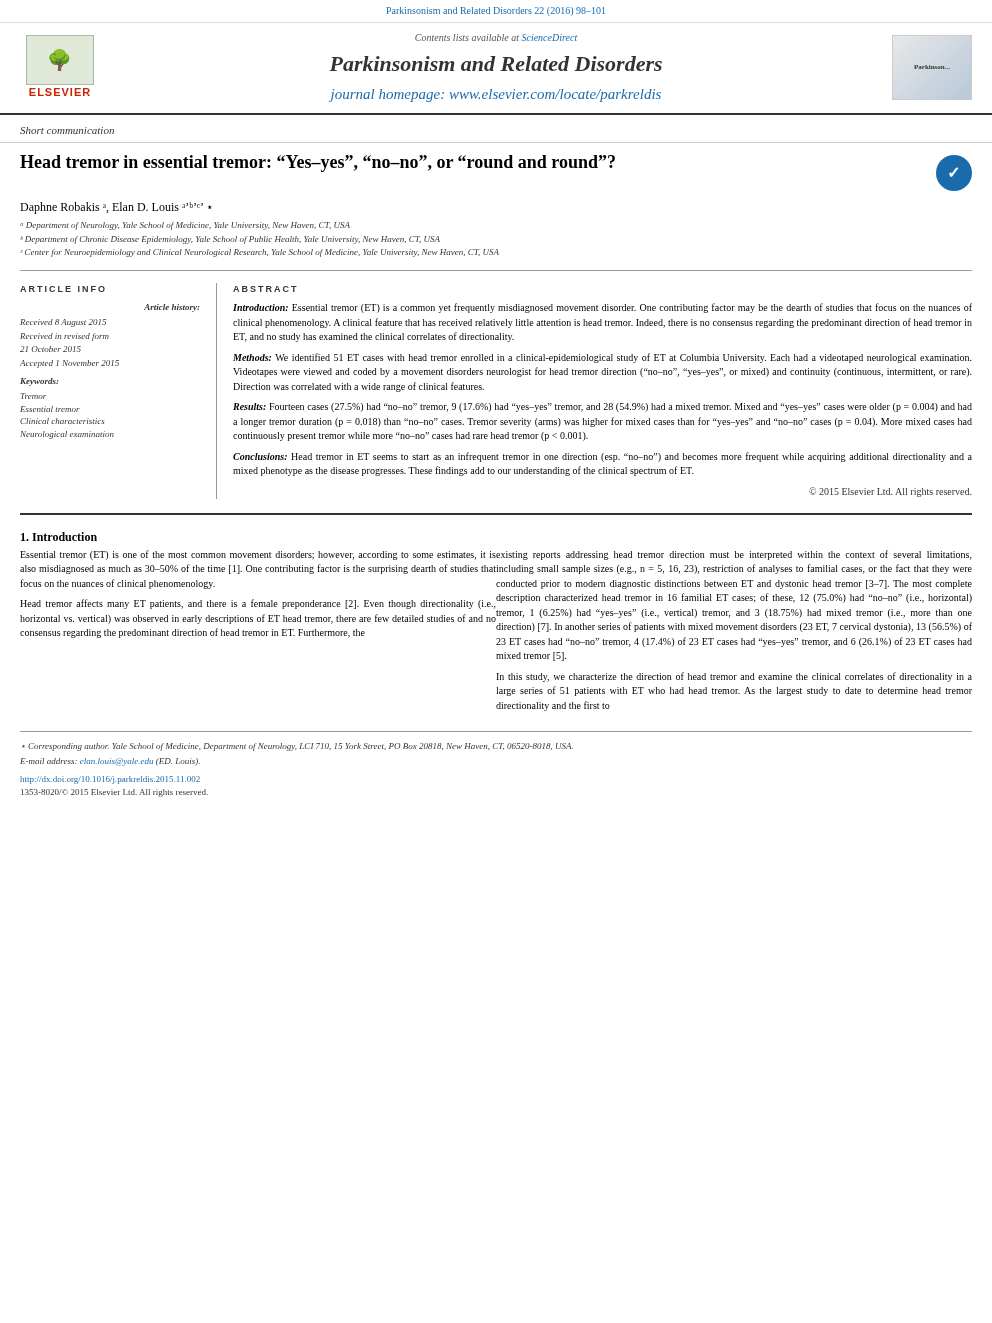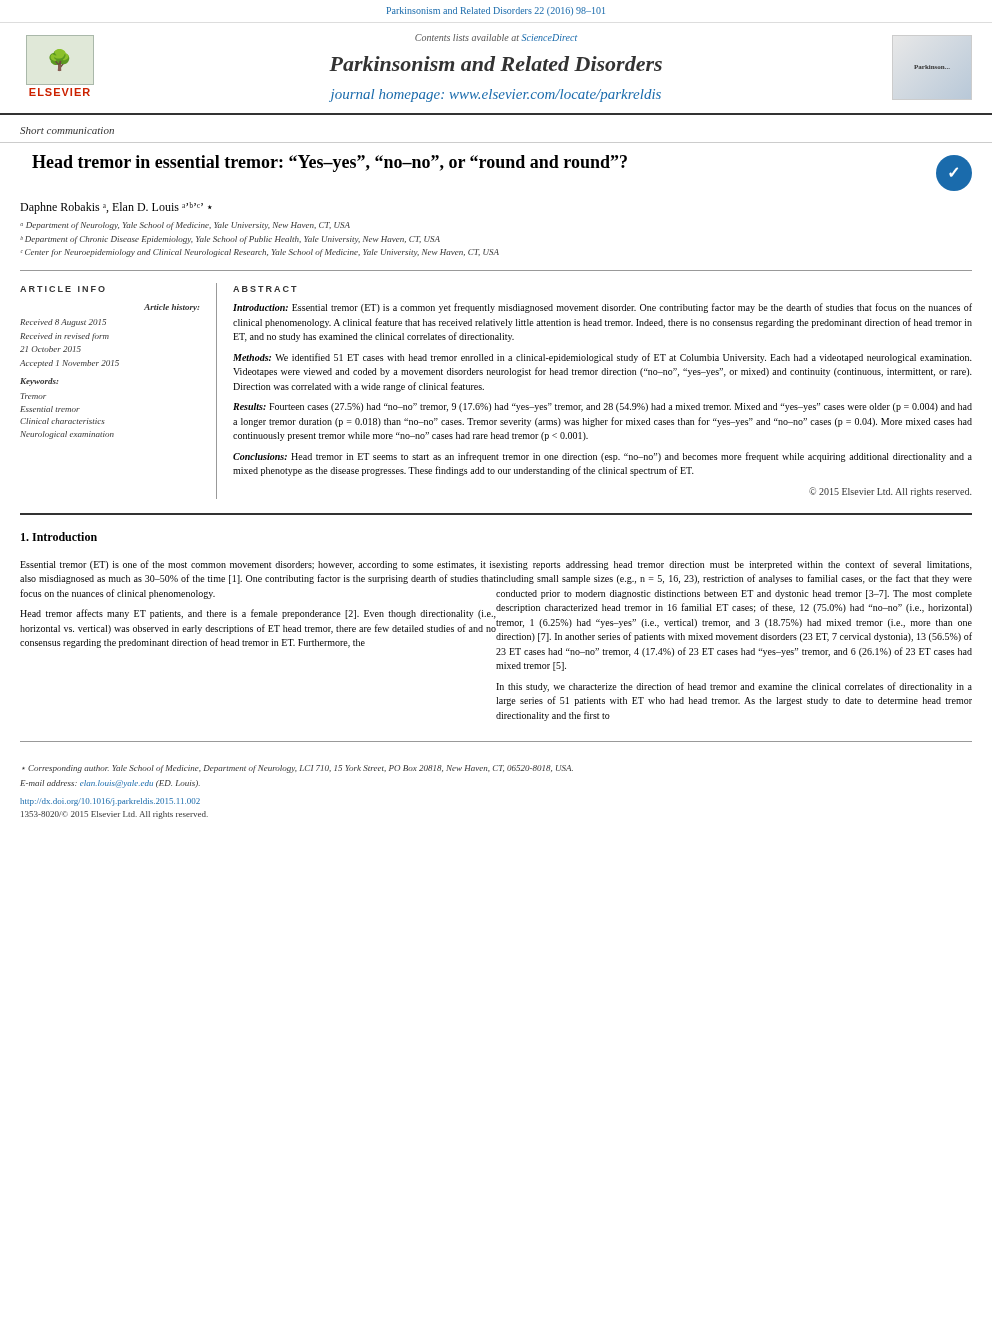--- a/index.html
+++ b/index.html
@@ -88,21 +88,20 @@
       display: flex;
       align-items: flex-start;
       gap: 10px;
     }
     .article-title {
       font-size: 18px;
       font-weight: bold;
       color: #000;
       flex: 1;
       line-height: 1.3;
-      margin-left: 12px;
     }
     .crossmark-badge {
       width: 36px;
       height: 36px;
       flex-shrink: 0;
       margin-top: 4px;
     }
     .crossmark-circle {
       width: 36px;
       height: 36px;
@@ -203,38 +202,38 @@
       border-top: 2px solid #333;
       margin: 8px 20px;
     }
     .main-body {
       padding: 6px 20px;
     }
     .section-title {
       font-size: 12px;
       font-weight: bold;
       color: #000;
-      margin-bottom: 12px;
+      margin-bottom: 2px;
     }
     .body-two-col {
       display: flex;
     }
     .body-col {
       flex: 1;
     }
     .body-para {
       font-size: 10px;
       text-align: justify;
       margin-bottom: 6px;
       line-height: 1.45;
     }
     .footnote-section {
       border-top: 1px solid #999;
       margin: 6px 20px 0;
-      padding-top: 20px;
+      padding-top: 8px;
     }
     .footnote-text {
       font-size: 9px;
       color: #333;
       margin-bottom: 2px;
       font-style: italic;
     }
     .doi-section {
       padding: 4px 20px;
     }

